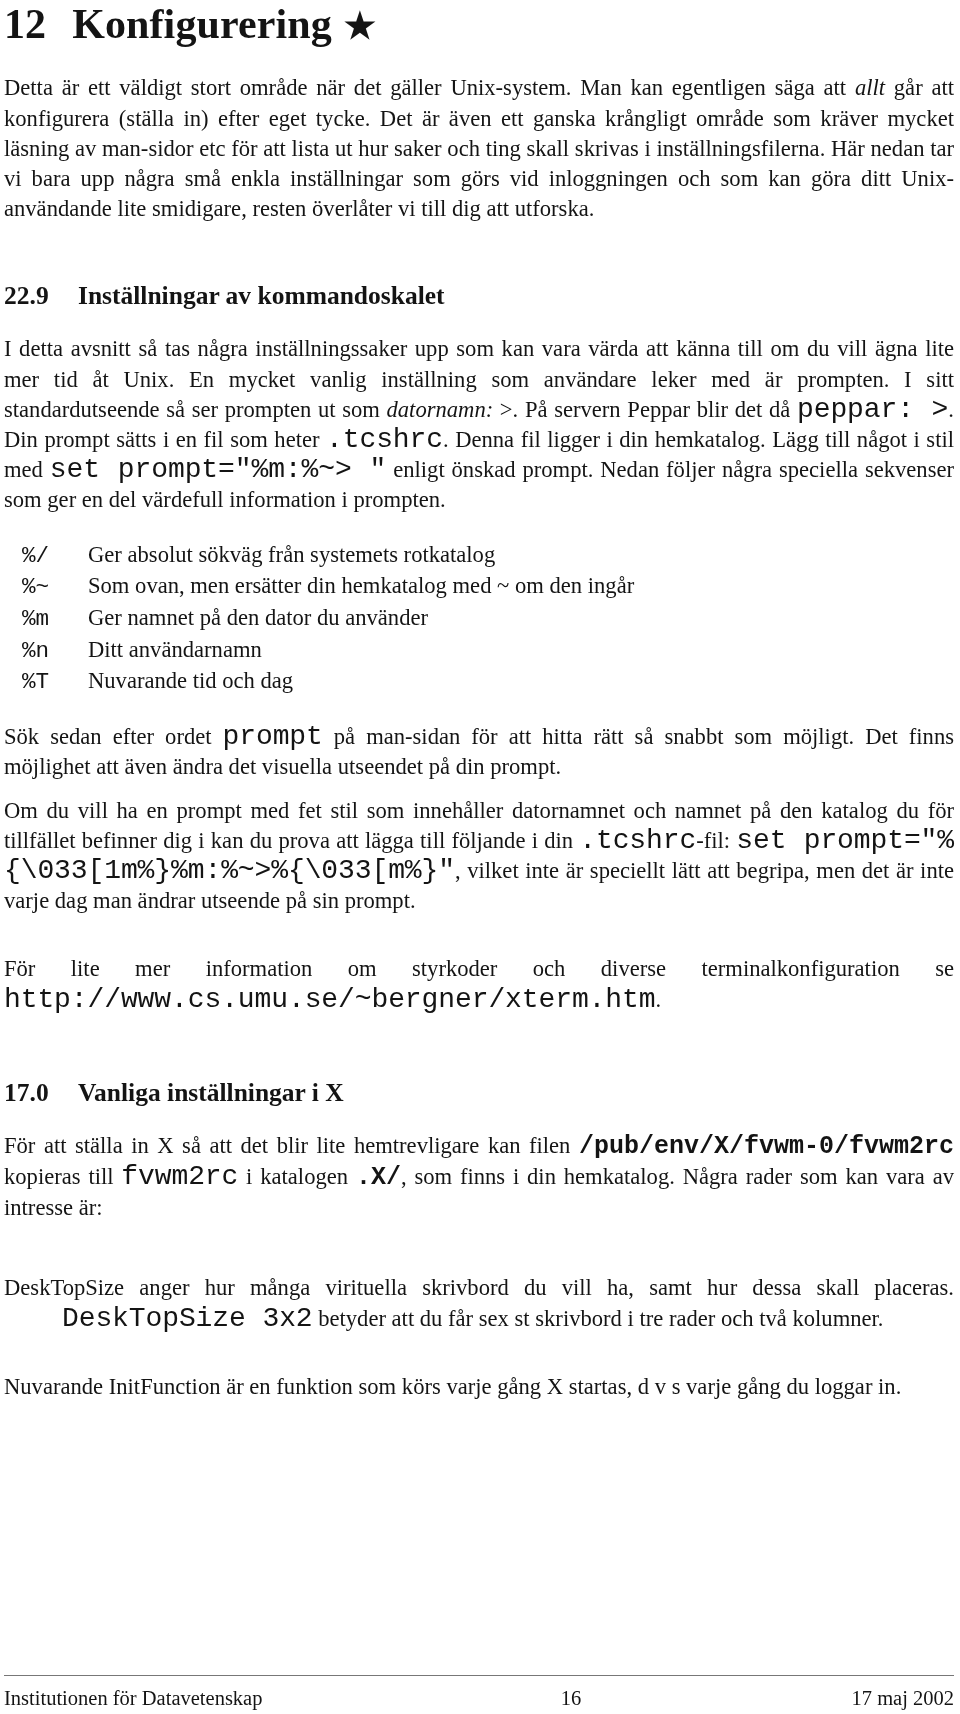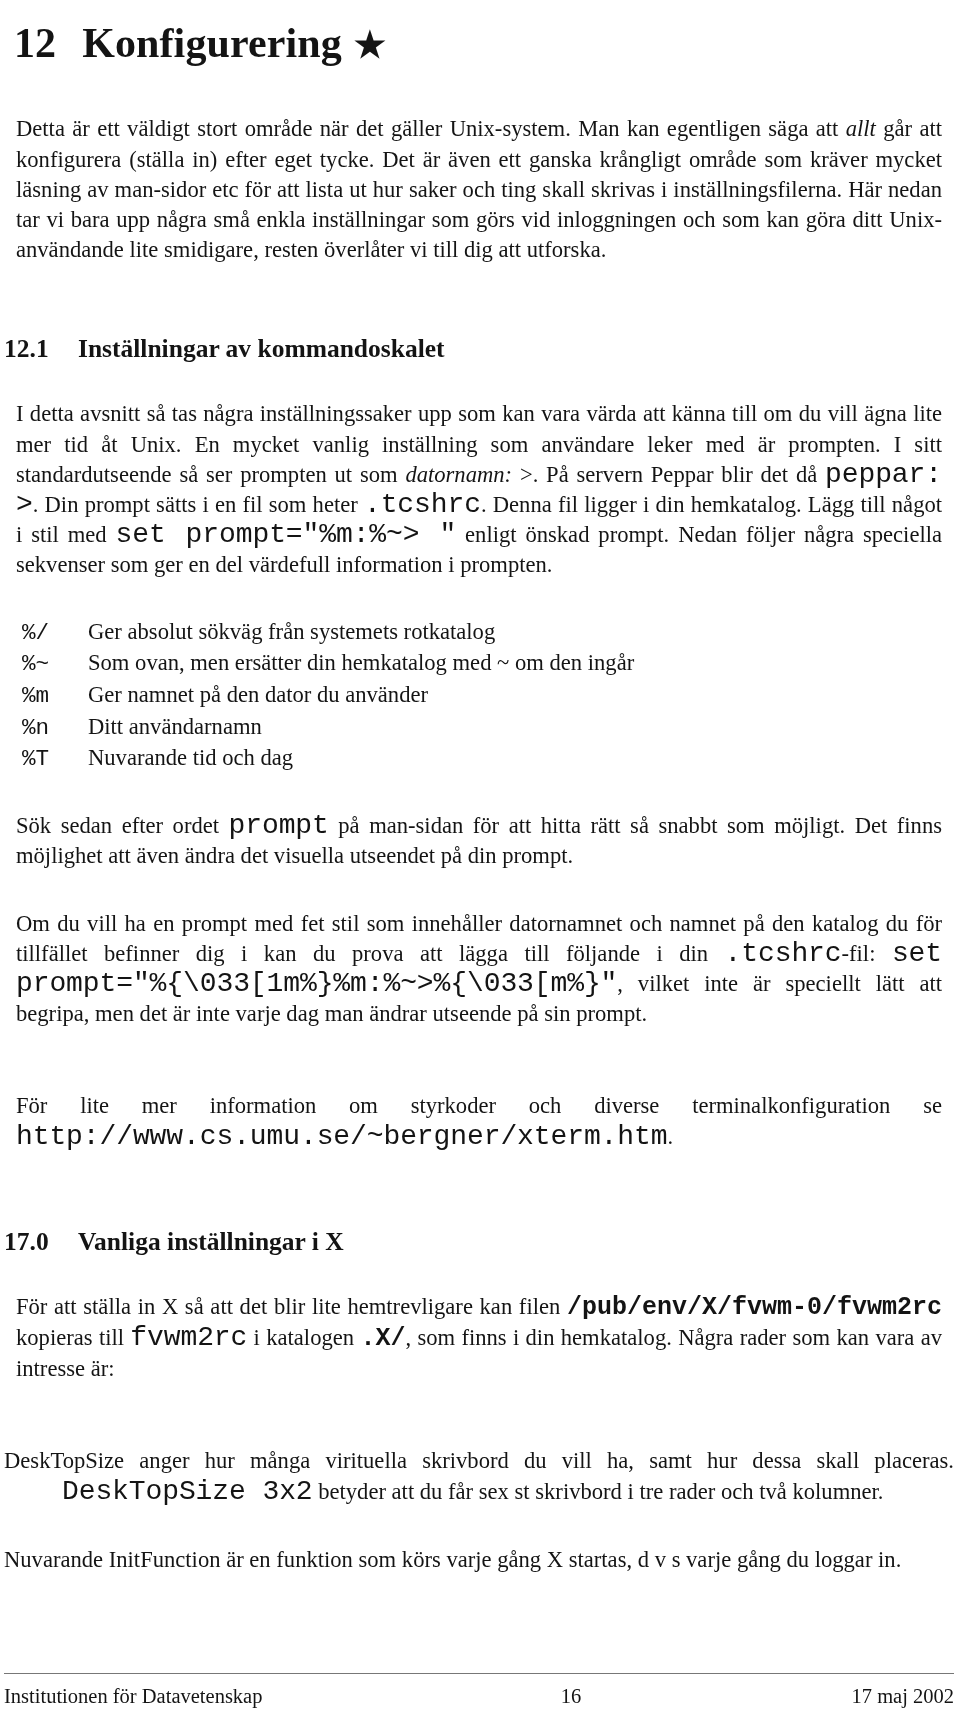--- a/index.html
+++ b/index.html
@@ -21,43 +21,43 @@
     height: 1714px;
     box-sizing: border-box;
     padding: 0 6px 0 4px;
   }
 
   
   h1.chapter-title {
     font-size: 42px;
     font-weight: bold;
     line-height: 1.08;
-    margin: 10px;
-    padding-top: 11px;
+    margin: 0;
+    padding-top: 2px;
     letter-spacing: 0.1px;
   }
   h1.chapter-title .num { margin-right: 26px; }
   h1.chapter-title .star { font-size: 36px; margin-left: 12px; }
 
   h2.section-title {
     font-size: 25.5px;
     font-weight: bold;
     margin: 0;
     line-height: 1.1;
   }
   h2.section-title .num {
     display: inline-block;
     min-width: 74px;
   }
 
   
   p.body {
     font-size: 22.6px;
     line-height: 30.2px;
-    margin: 12px;
+    margin: 0;
     text-align: justify;
     text-justify: inter-word;
     hyphens: none;
   }
 
   .it { font-style: italic; }
   .tt {
     font-family: "Liberation Mono", "DejaVu Sans Mono", monospace;
     font-size: 28px;
     letter-spacing: -0.1px;
@@ -104,21 +104,21 @@
     padding-left: 58px;
     text-indent: -58px;
   }
   dl.desc dd .term { font-weight: normal; }
 
   
   .footer-wrap {
     position: absolute;
     left: 4px;
     right: 6px;
-    bottom: 16px;
+    bottom: 4px;
   }
   .footer-rule {
     border: 0;
     border-top: 1.6px solid #777;
     margin: 0 0 11px 0;
   }
   .footer-row {
     display: flex;
     align-items: baseline;
     font-size: 20.5px;
@@ -136,21 +136,21 @@
     <span class="num">12</span><span>Konfigurering</span><span class="star">★</span>
   </h1>
 
   <div class="gap-intro"></div>
 
   <p class="body"><span>Detta är ett väldigt stort område när det gäller Unix-system. Man kan egentligen säga att </span><span class="it">allt</span><span> går att konfigurera (ställa in) efter eget tycke. Det är även ett ganska krångligt område som kräver mycket läsning av man-sidor etc för att lista ut hur saker och ting skall skrivas i inställningsfilerna. Här nedan tar vi bara upp några små enkla inställningar som görs vid inloggningen och som kan göra ditt Unix-användande lite smidigare, resten överlåter vi till dig att utforska.</span></p>
 
   <div class="gap-sec1"></div>
 
   <h2 class="section-title">
-    <span class="num">12.1</span><span>Inställningar av kommandoskalet</span>
+    <span class="num">22.9</span><span>Inställningar av kommandoskalet</span>
   </h2>
 
   <div class="gap-after-h2"></div>
 
   <p class="body"><span>I detta avsnitt så tas några inställningssaker upp som kan vara värda att känna till om du vill ägna lite mer tid åt Unix. En mycket vanlig inställning som användare leker med är prompten. I sitt standardutseende så ser prompten ut som </span><span class="it">datornamn:</span><span> &gt;. På servern Peppar blir det då </span><span class="tt">peppar:  &gt;</span><span>. Din prompt sätts i en fil som heter </span><span class="tt">.tcshrc</span><span>. Denna fil ligger i din hemkatalog. Lägg till något i stil med </span><span class="tt">set prompt="%m:%~&gt; "</span><span> enligt önskad prompt. Nedan följer några speciella sekvenser som ger en del värdefull information i prompten.</span></p>
 
   <div class="gap-list"></div>
 
   <table class="escape-table">
     <tbody>

